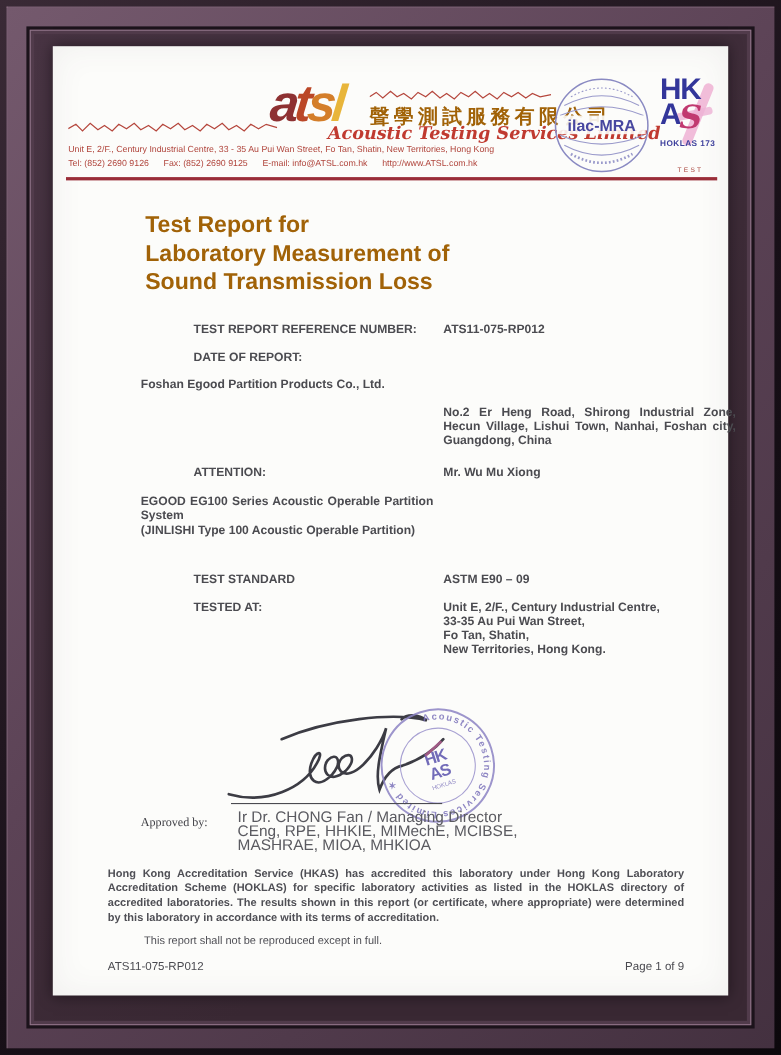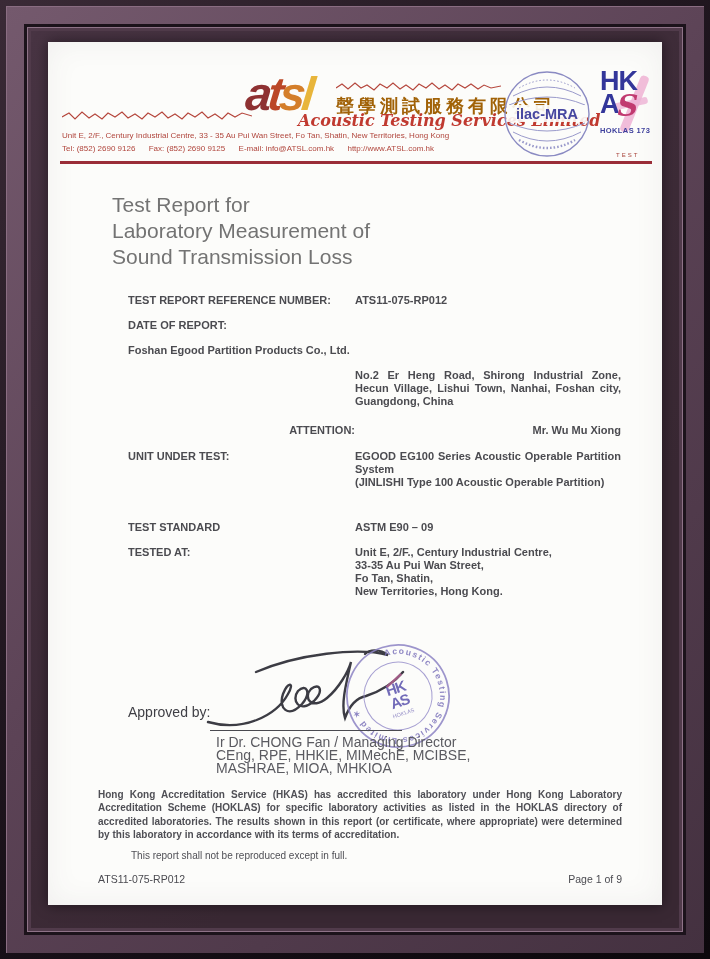--- a/index.html
+++ b/index.html
@@ -36,34 +36,34 @@
   .hkas-s{color:#c13a70;font-size:29px;font-weight:bold;font-style:italic;
           font-family:"DejaVu Serif", serif;position:relative;top:3px;left:-1px;}
   .hkas-hoklas{position:absolute;top:56px;left:0;color:#3d3f9c;font-size:7.5px;
                font-weight:bold;letter-spacing:.4px;}
   .hkas-test{position:absolute;top:82px;left:16px;color:#a8443c;font-size:6px;
              letter-spacing:2px;}
   .addr1{left:14px;top:89px;color:#b0453c;font-size:8px;white-space:nowrap;}
   .addr2{left:14px;top:102px;color:#b0453c;font-size:8px;white-space:pre;}
   .rule{left:12px;top:119px;width:592px;height:3px;background:#9a2d38;}
   
-  .title{left:64px;top:150px;font-size:21px;font-weight:normal;color:#737373;line-height:26px;}
+  .title{left:84px;top:150px;font-size:21px;font-weight:bold;color:#a16207;line-height:26px;}
   .fields{left:80px;top:252px;width:494px;font-size:11px;line-height:13px;
           font-weight:bold;color:#4b4b50;}
   .frow{display:flex;align-items:flex-start;}
-  .flabel{width:227px;flex:none;}
+  .flabel{width:227px;flex:none;margin-left:48px;}
   .fvalue{width:266px;flex:none;white-space:pre-line;}
   .fvalue.just{white-space:normal;text-align:justify;}
   .fvalue.just-pre{text-align:justify;}
-  .mb12{margin-bottom:12px;} .mb4{margin-bottom:16px;} .mb13{margin-bottom:13px;text-align:right;}
+  .mb12{margin-bottom:12px;} .mb4{margin-bottom:16px;} .mb13{margin-bottom:13px;}
   .mb32{margin-bottom:32px;}
   
   .sig-svg{left:150px;top:600px;}
   .stamp{left:294px;top:598px;opacity:.85;}
-  .approved{left:80px;top:662px;font-size:14px;color:#3f3f45;}
+  .approved{left:80px;top:700px;font-size:11px;color:#3f3f45;font-family:Liberation Serif, serif;}
   .sig-line{left:162px;top:688px;width:192px;border-top:1.6px solid #4a4a50;}
   .signatory{left:168px;top:694px;font-size:14px;font-weight:normal;color:#5a5a60;
              line-height:13px;white-space:pre-line;}
   
   .accred{left:50px;top:746px;width:524px;font-size:10px;line-height:13.4px;
           text-align:justify;color:#4f4f55;font-weight:bold;}
   .note{left:50px;top:808px;font-size:10px;color:#4f4f55;margin-left:33px;}
   .footrow{left:50px;top:831px;width:524px;display:flex;justify-content:space-between;
            font-size:10.5px;color:#4a4a50;}
 </style>
@@ -132,21 +132,20 @@
     </div>
     <div class="frow mb4">
       <div class="flabel"></div>
       <div class="fvalue just">No.2 Er Heng Road, Shirong Industrial Zone, Hecun Village, Lishui Town, Nanhai, Foshan city, Guangdong, China</div>
     </div>
     <div class="frow mb13">
       <div class="flabel">ATTENTION:</div>
       <div class="fvalue">Mr. Wu Mu Xiong</div>
     </div>
     <div class="frow mb32">
-      <div class="flabel">UNIT UNDER TEST:</div>
       <div class="fvalue just-pre">EGOOD EG100 Series Acoustic Operable Partition System
 (JINLISHI Type 100 Acoustic Operable Partition)</div>
     </div>
     <div class="frow mb12">
       <div class="flabel">TEST STANDARD</div>
       <div class="fvalue">ASTM E90 – 09</div>
     </div>
     <div class="frow">
       <div class="flabel">TESTED AT:</div>
       <div class="fvalue">Unit E, 2/F., Century Industrial Centre,

